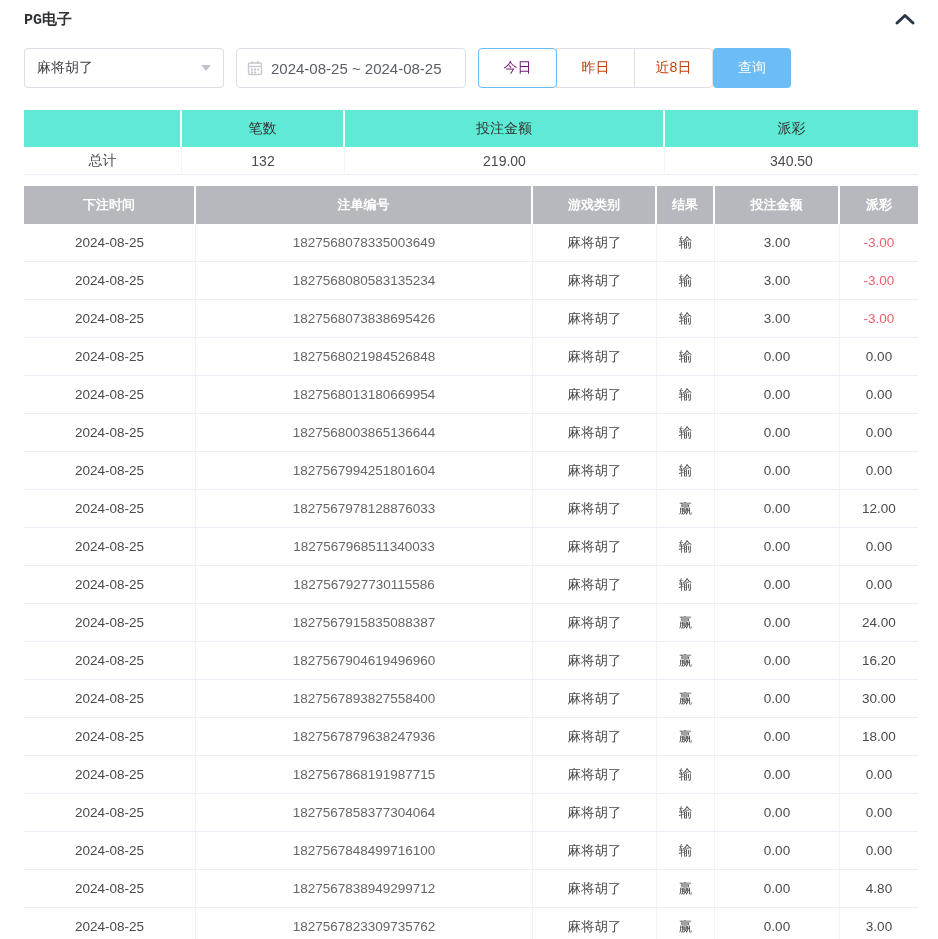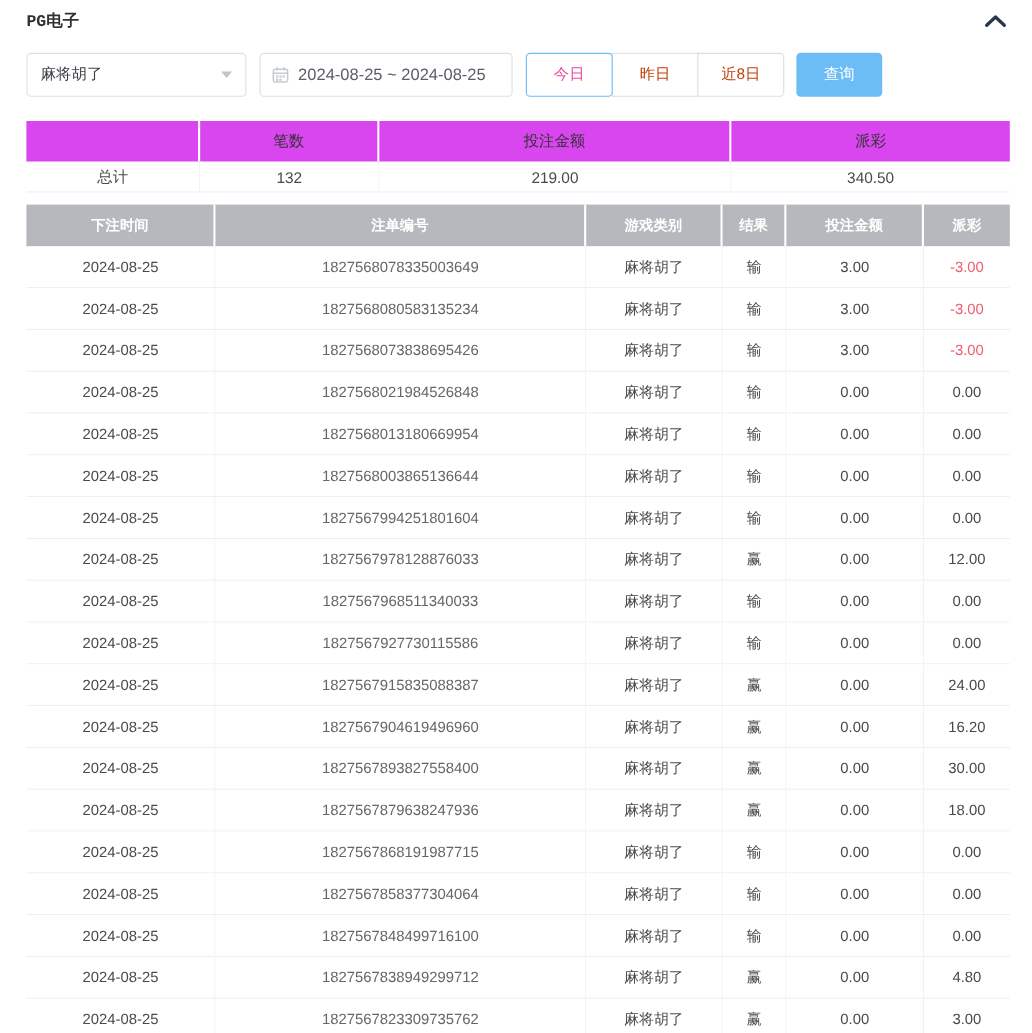--- a/index.html
+++ b/index.html
@@ -23,29 +23,29 @@
     border-top:6px solid #c0c4cc; }
   .date-box { width:230px; height:40px; border:1px solid #dcdfe6; border-radius:4px;
     display:flex; align-items:center; padding:0 10px; margin-left:12px; cursor:pointer; background:#fff; }
   .date-box .date-text { font-size:15px; color:#5a5e66; margin-left:8px; white-space:nowrap; }
   .btn-group { display:flex; margin-left:12px; }
   .quick-btn { width:79px; height:40px; background:#fff; border:1px solid #dcdfe6; font-size:14px;
     color:#c2410c; display:flex; align-items:center; justify-content:center; cursor:pointer;
     margin-left:-1px; }
   .quick-btn:first-child { margin-left:0; border-radius:4px 0 0 4px; }
   .quick-btn:last-child { border-radius:0 4px 4px 0; }
-  .quick-btn.active { color:#ec4899; border-color:#6cbcf5; position:relative; z-index:2; border-radius:4px; }
-  .search-btn { width:78px; height:40px; margin-left:11px; background:#6cbcf5; border:none;
+  .quick-btn.active { color:#701a75; border-color:#6cbcf5; position:relative; z-index:2; border-radius:4px; }
+  .search-btn { width:78px; height:40px; background:#6cbcf5; border:none;
     border-radius:4px; color:#fff; font-size:14px; display:flex; align-items:center;
     justify-content:center; cursor:pointer; font-family:inherit; }
 
   
   table { border-collapse:separate; border-spacing:0; width:894px; table-layout:fixed; }
   .summary-table { margin-top:22px; }
-  .summary-table th { background:#d946ef; height:37px; font-size:14px; font-weight:normal;
+  .summary-table th { background:#5eead4; height:37px; font-size:14px; font-weight:normal;
     color:#333; text-align:center; border-right:2px solid #fff; }
   .summary-table th:last-child { border-right:none; }
   .summary-table td { height:28px; font-size:14px; color:#4a4a4a; text-align:center;
     border-bottom:1px solid #ebeef5; border-right:1px solid #f2f4f7; background:#fff; }
   .summary-table td:last-child { border-right:none; }
 
   
   .main-table { margin-top:11px; }
   .main-table th { background:#b6b8bd; height:38px; font-size:13px; font-weight:bold; color:#fff;
     border-right:2px solid #fff; }

